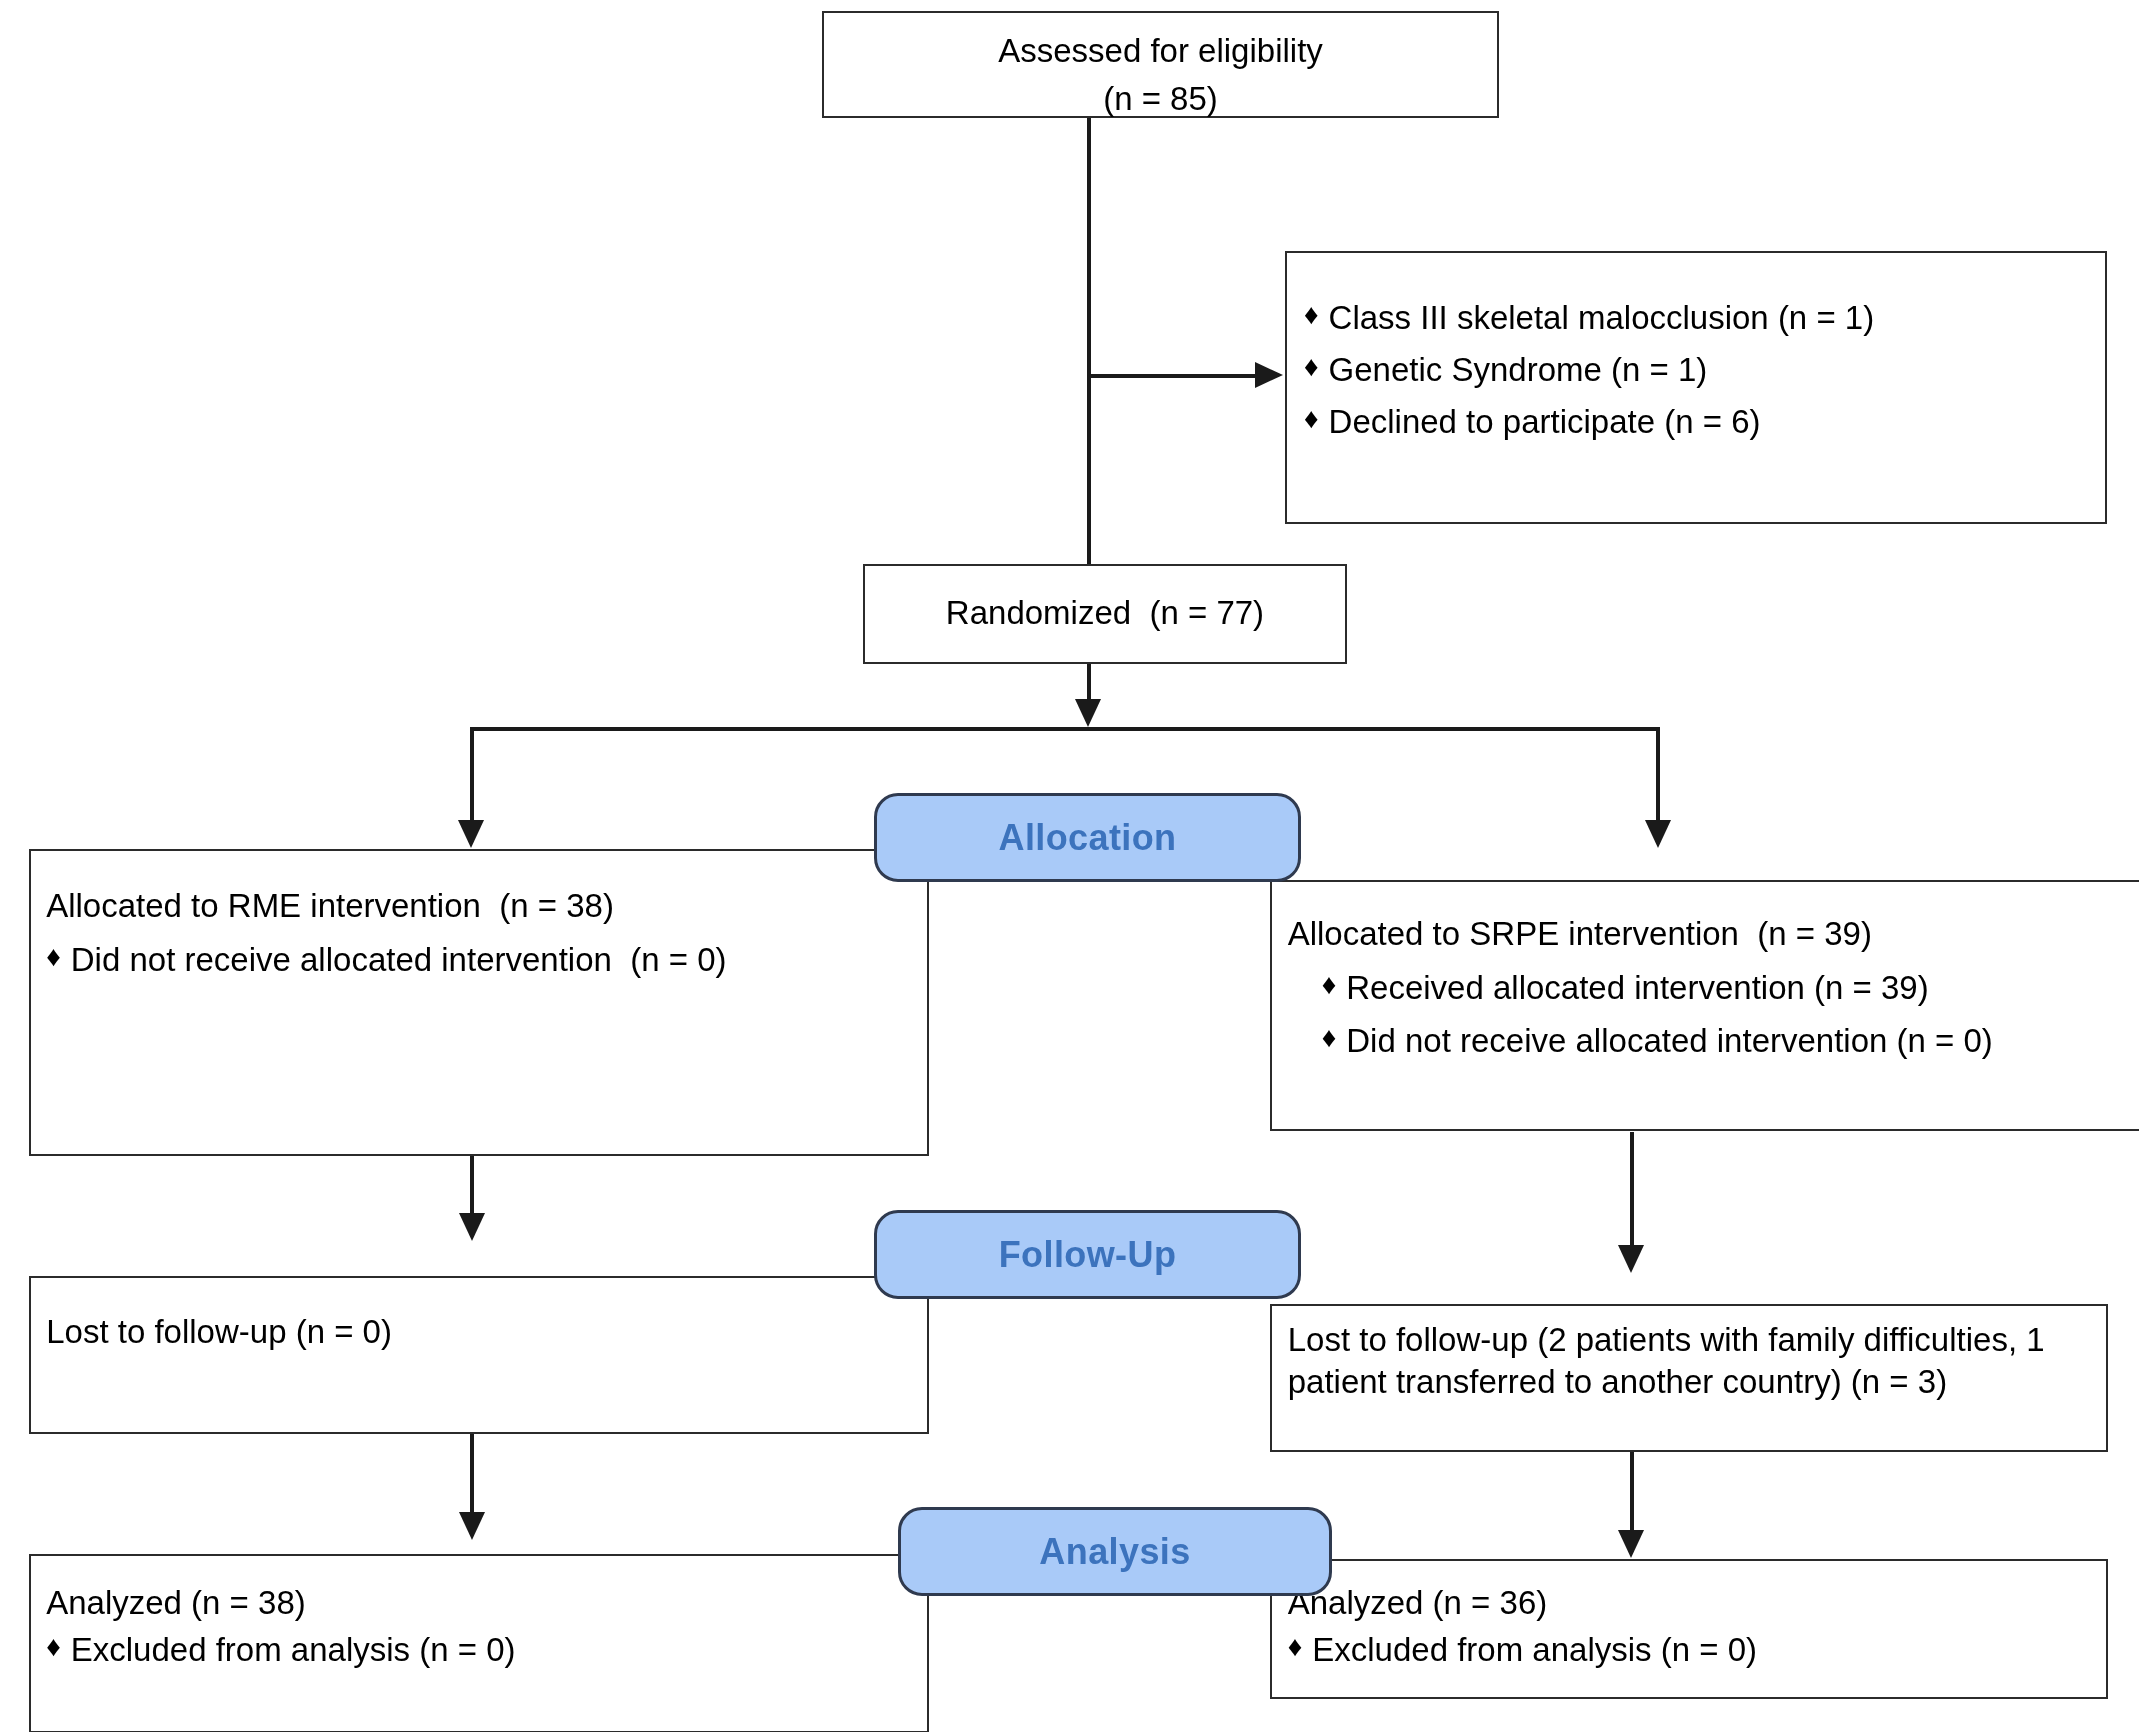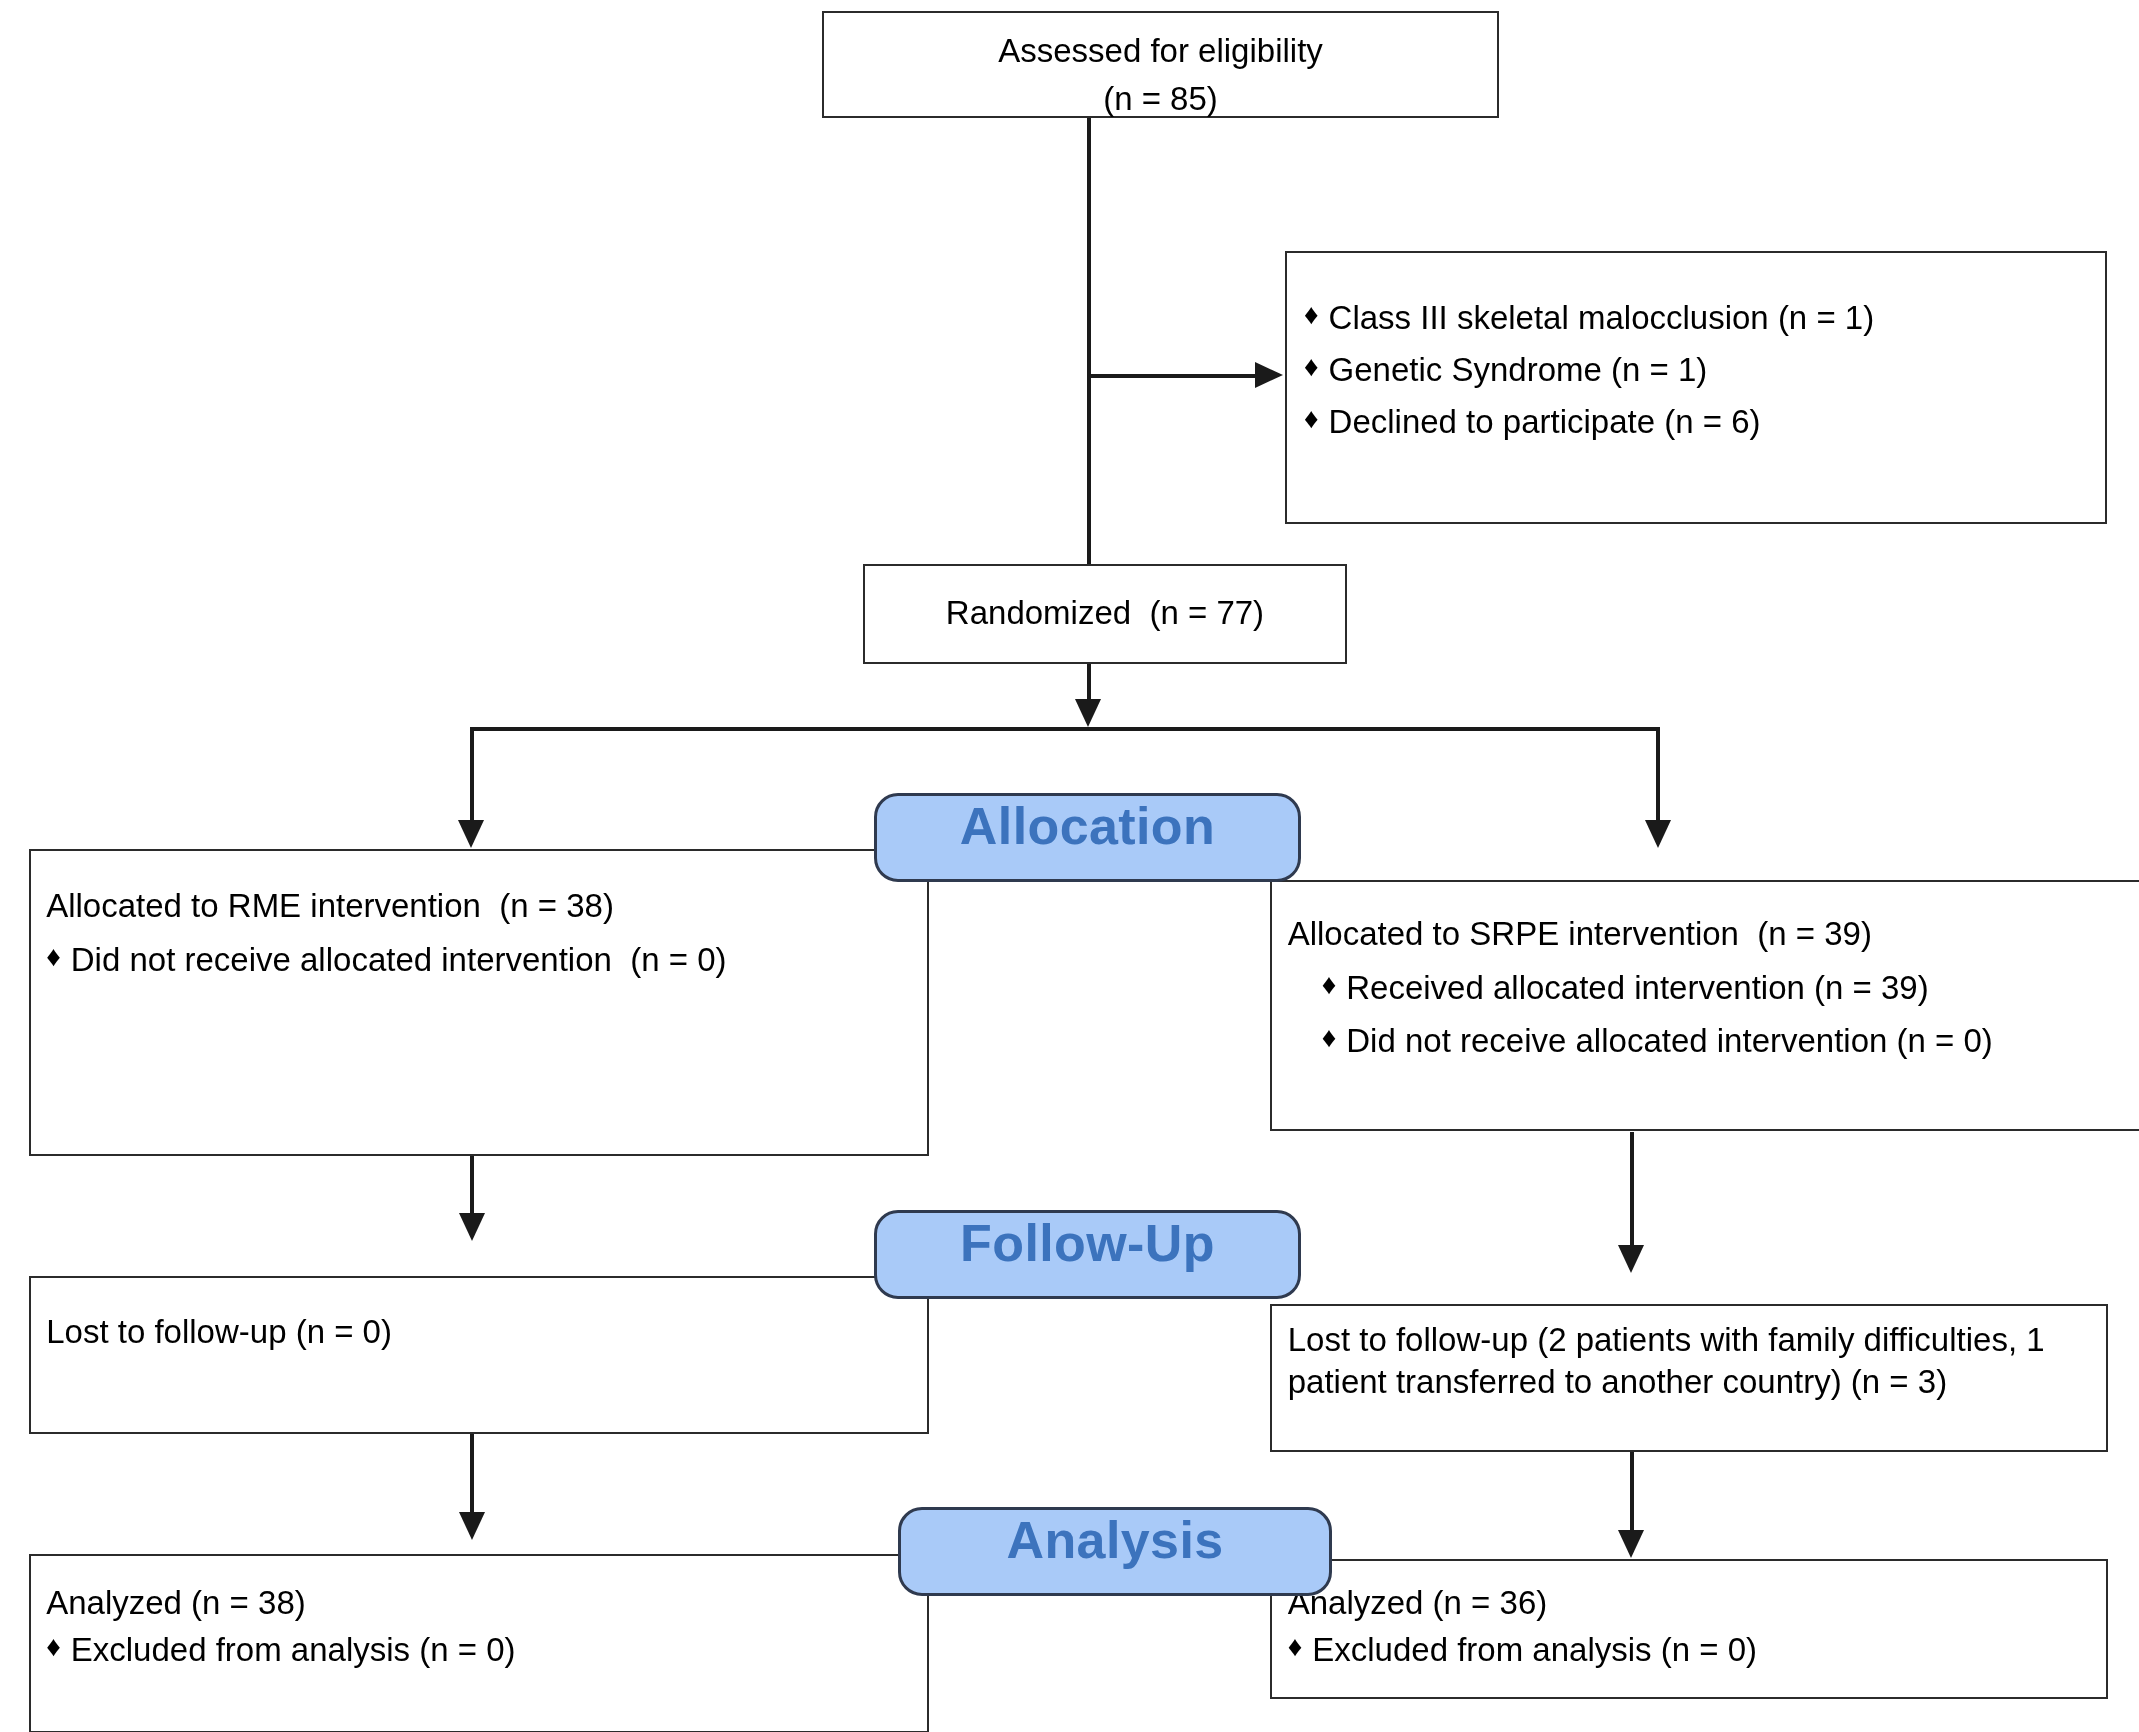--- a/index.html
+++ b/index.html
@@ -61,24 +61,24 @@
   }
 
   
   .stage {
     position: absolute;
     box-sizing: border-box;
     background: #a9caf8;
     border: 3.6px solid #2f3a4f;
     border-radius: 24px;
     color: #3c73bd;
-    font-size: 52px;
+    font-size: 36px;
     font-weight: bold;
     display: flex;
-    align-items: flex-start;
+    align-items: center;
     justify-content: center;
     z-index: 6;
     letter-spacing: 0.4px;
   }
 
   
   .vline {
     position: absolute;
     width: 3.6px;
     background: #1a1a1a;

